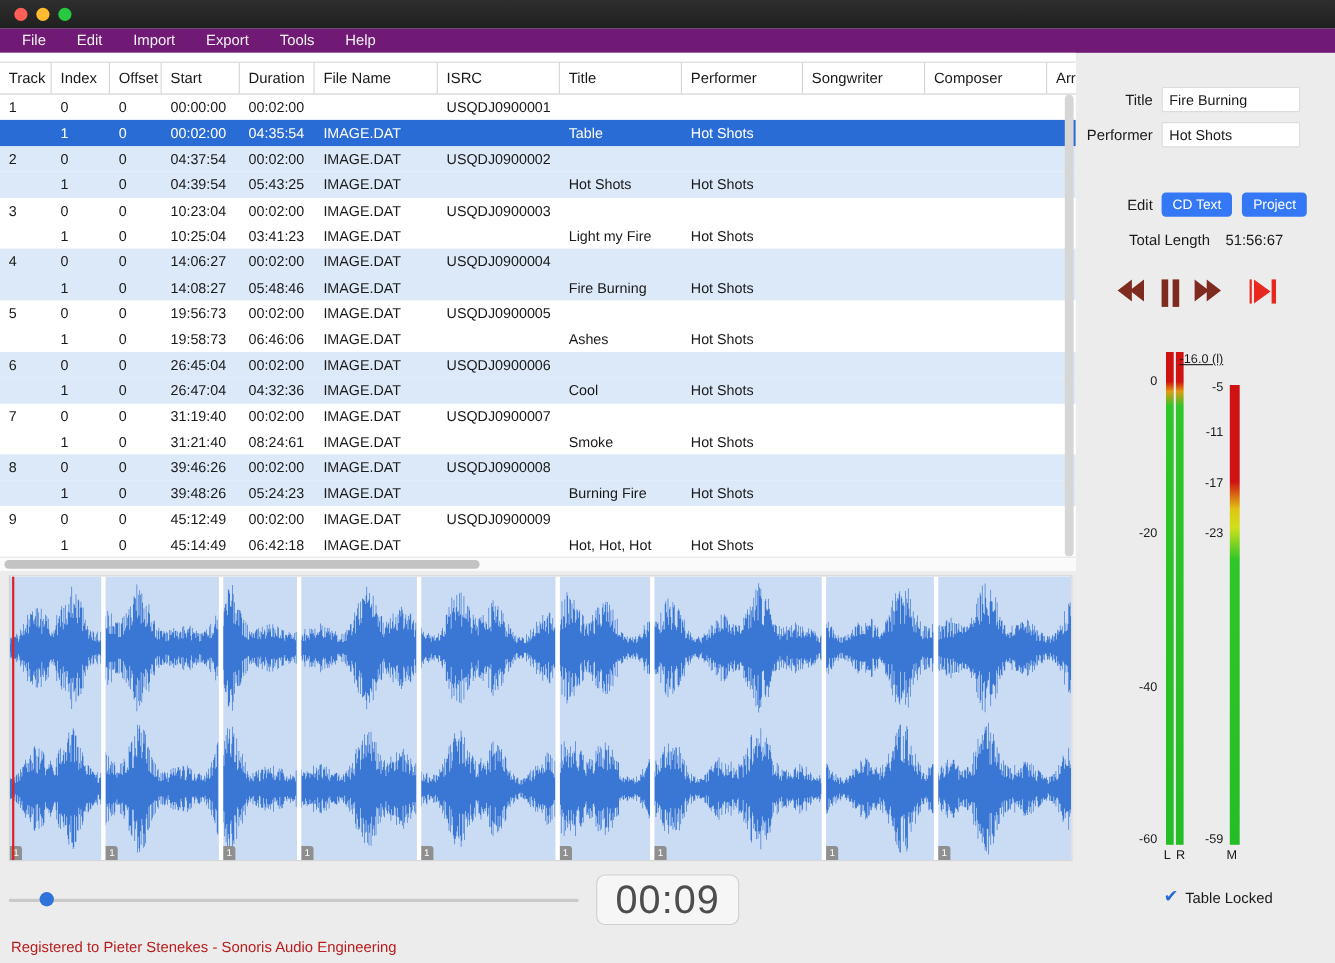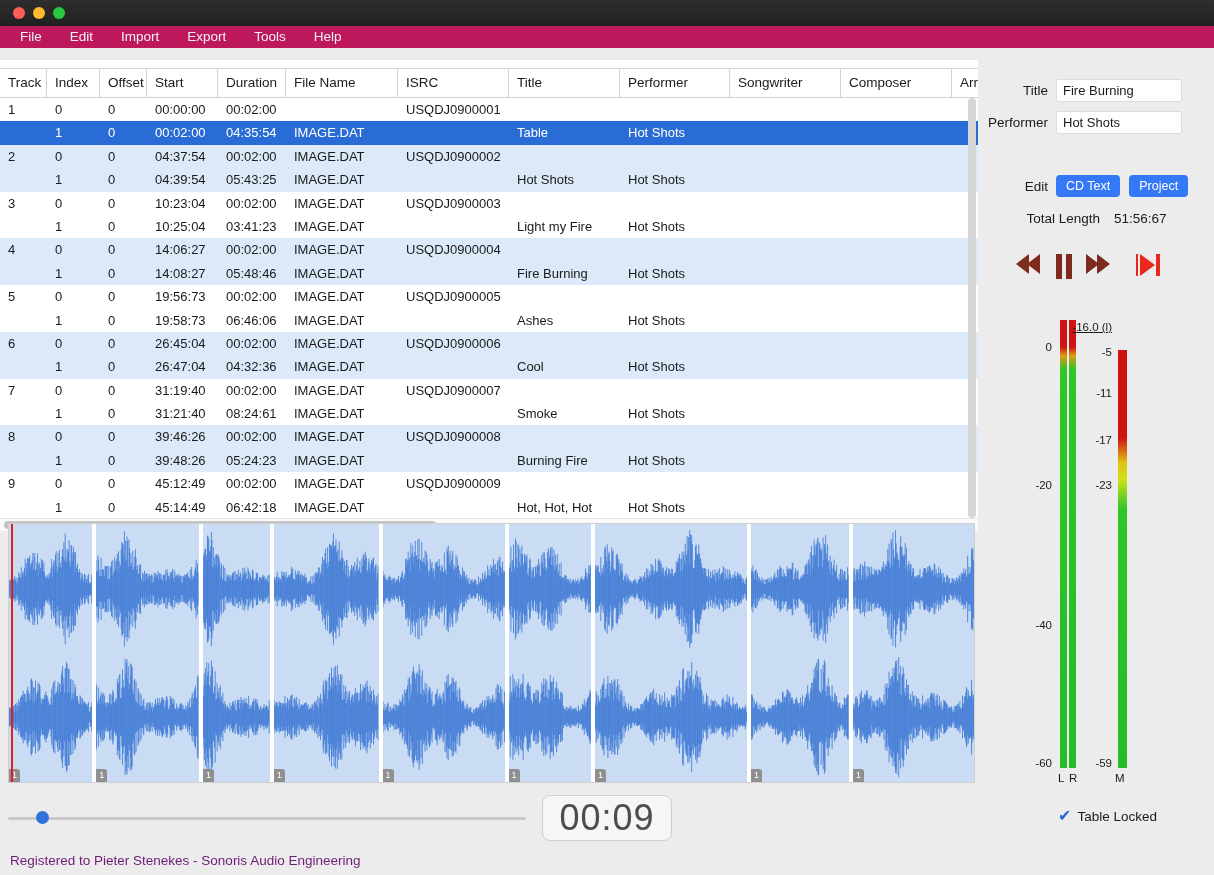--- a/index.html
+++ b/index.html
@@ -5,25 +5,25 @@
   *{margin:0;padding:0;box-sizing:border-box}
   html,body{width:1214px;height:875px}
   body{position:relative;background:#ececec;font-family:"Liberation Sans",sans-serif;overflow:hidden;color:#1a1a1a}
 
   
   .titlebar{position:absolute;left:0;top:0;width:1214px;height:26px;background:linear-gradient(#2e2e2e,#202020)}
   .tl{position:absolute;top:7px;width:12px;height:12px;border-radius:50%}
   .tl.red{left:13px;background:#ff5f57}
   .tl.yellow{left:33px;background:#febc2e}
   .tl.green{left:53px;background:#28c840}
-  .menubar{position:absolute;left:0;top:26px;width:1214px;height:22px;background:#be185d;display:flex;align-items:flex-end;padding-left:6px}
+  .menubar{position:absolute;left:0;top:26px;width:1214px;height:22px;background:#701a75;display:flex;align-items:flex-end;padding-left:6px}
   .menu-item{color:#f2f2f2;font-size:13.5px;padding:0 14px;line-height:22px;cursor:default}
 
   
-  .table-area{position:absolute;left:0;top:60px;width:978px;height:471px;background:#fff;overflow:hidden}
+  .table-area{position:absolute;left:0;top:48px;width:978px;height:471px;background:#fff;overflow:hidden}
   .thead{display:flex;height:30px;margin-top:8px;border-top:1px solid #d8d8d8;border-bottom:1px solid #cfcfcf;background:#fff}
   .hcell{flex:0 0 auto;font-size:13.5px;line-height:28px;padding-left:8px;border-right:1px solid #d4d4d4;white-space:nowrap;overflow:hidden}
   .trow{display:flex;height:23.4px}
   .trow.band{background:#dbe9f9}
   .trow.sel{background:#2a6cd5;color:#fff}
   .tcell{flex:0 0 auto;font-size:13px;line-height:23.4px;padding-left:8px;white-space:nowrap;overflow:hidden}
   .c0{width:47px}.c1{width:53px}.c2{width:47px}.c3{width:71px}.c4{width:68px}.c5{width:112px}
   .c6{width:111px}.c7{width:111px}.c8{width:110px}.c9{width:111px}.c10{width:111px}.c11{width:70px}
   .hscroll{position:absolute;left:0;bottom:0;width:978px;height:13px;background:#fafafa;border-top:1px solid #e4e4e4}
   .hthumb{position:absolute;left:4px;top:2px;width:432px;height:8px;border-radius:4px;background:#c3c3c3}
@@ -34,21 +34,21 @@
   .waveform{position:absolute;left:8px;top:523px;width:967px;height:260px;background:#fff;border:1px solid #cfcfcf;display:flex;gap:4px;overflow:hidden}
   .wseg{position:relative;height:100%;background:#cadcf3;flex:1 1 0;min-width:0}
   .wseg svg{display:block;width:100%;height:100%}
   .wmarker{position:absolute;left:0;bottom:0;width:11px;height:13px;background:#8f8f8f;color:#fff;font-size:9px;line-height:13px;text-align:center;border-radius:0 3px 0 0}
   .playhead{position:absolute;left:2px;top:0;width:2px;height:100%;background:#e02020;z-index:3}
 
   
   .slider-line{position:absolute;left:8px;top:817px;width:518px;height:3px;background:#c9c9c9;border-radius:2px}
   .slider-dot{position:absolute;top:811px;width:13px;height:13px;border-radius:50%;background:#2f72d9}
   .time-display{position:absolute;left:542px;top:795px;width:130px;height:46px;background:#f6f6f6;border:1px solid #cfcfcf;border-radius:8px;font-size:36px;color:#4d4d4d;text-align:center;line-height:44px;letter-spacing:1px}
-  .status{position:absolute;left:10px;top:853px;font-size:13.5px;color:#701a75}
+  .status{position:absolute;left:10px;top:853px;font-size:13.5px;color:#b91c1c}
 
   
   .panel{position:absolute;left:978px;top:48px;width:236px;height:800px}
   .prow{position:absolute;left:0;height:24px;display:flex;align-items:center;width:236px}
   .plabel{display:inline-block;width:70px;text-align:right;font-size:13.5px;margin-right:8px;flex:0 0 auto}
   .plabel.wide{width:122px}
   .pinput{width:126px;height:23px;border:1px solid #dcdcdc;background:#fff;border-radius:2px;font:13px "Liberation Sans",sans-serif;padding:0 6px;color:#1a1a1a}
   .pbtn{height:22px;border:none;border-radius:4px;background:#3478f6;color:#fff;font:12.5px "Liberation Sans",sans-serif;padding:0 10px;margin-right:9px;cursor:default}
   .total-value{font-size:13.5px;margin-left:8px}
 

